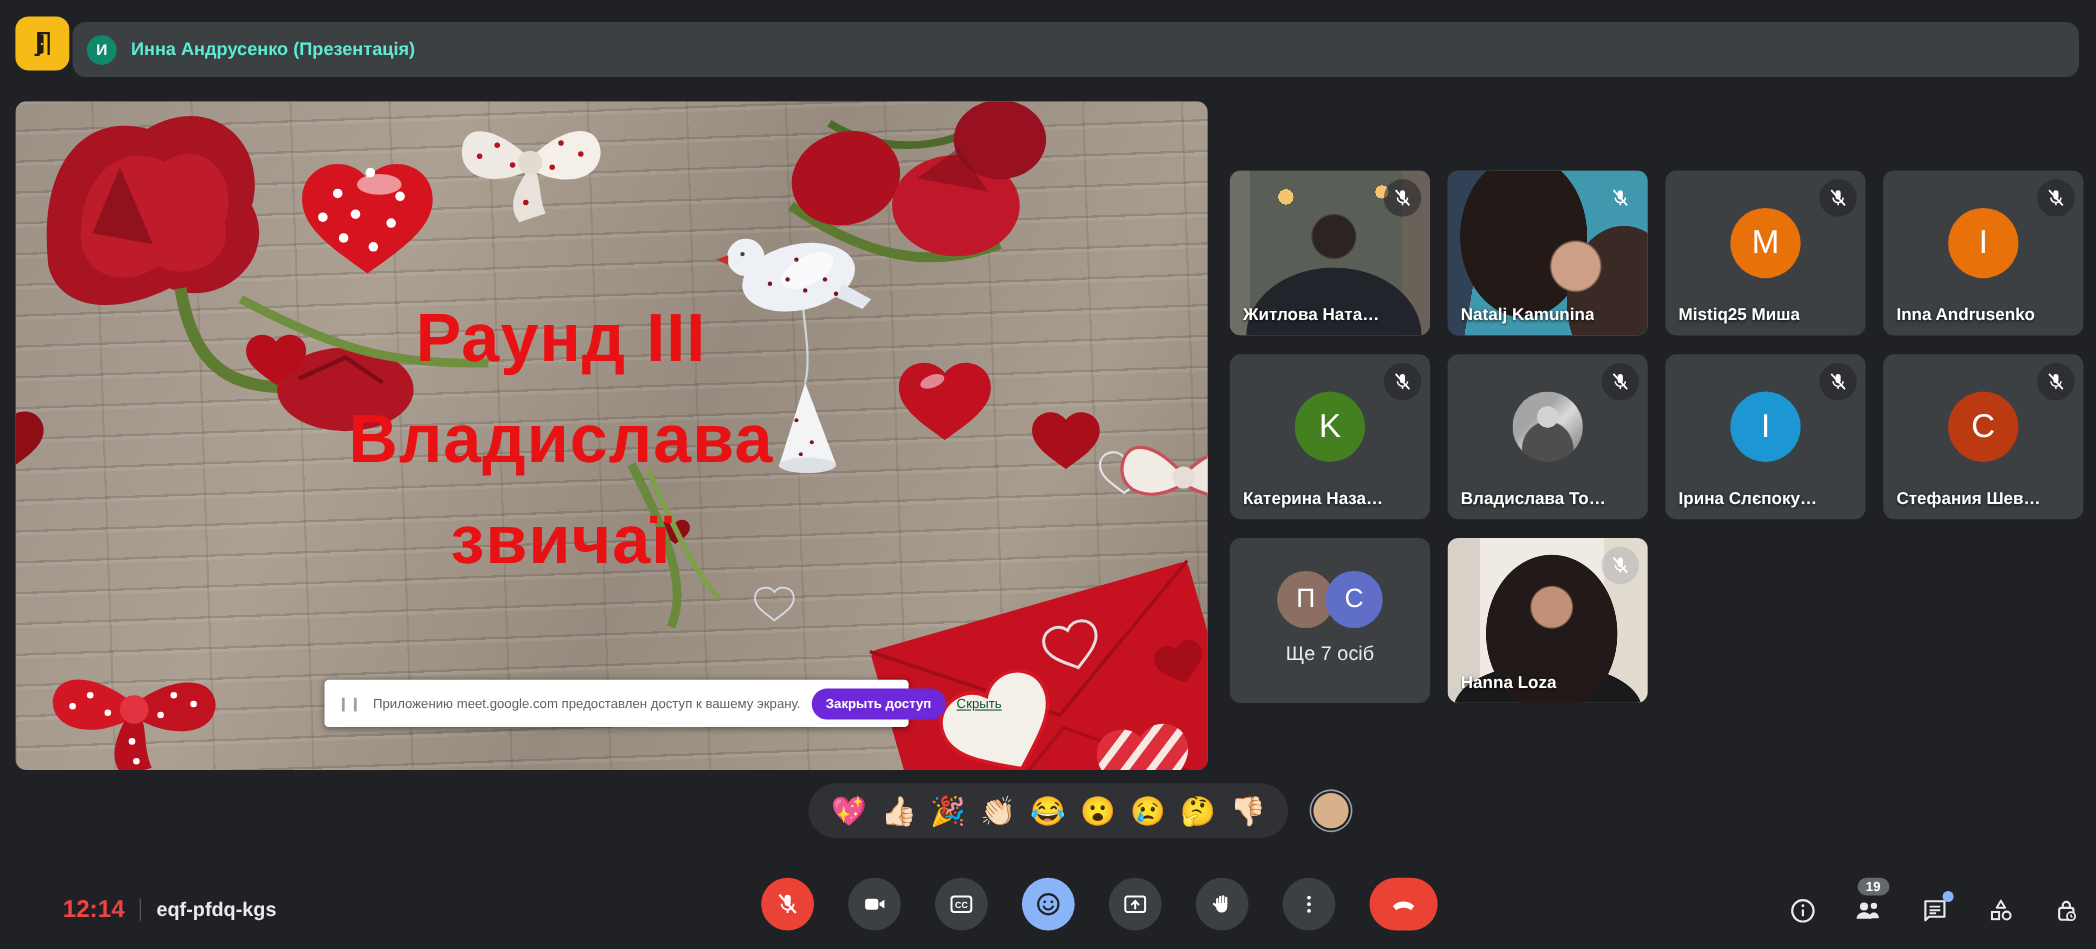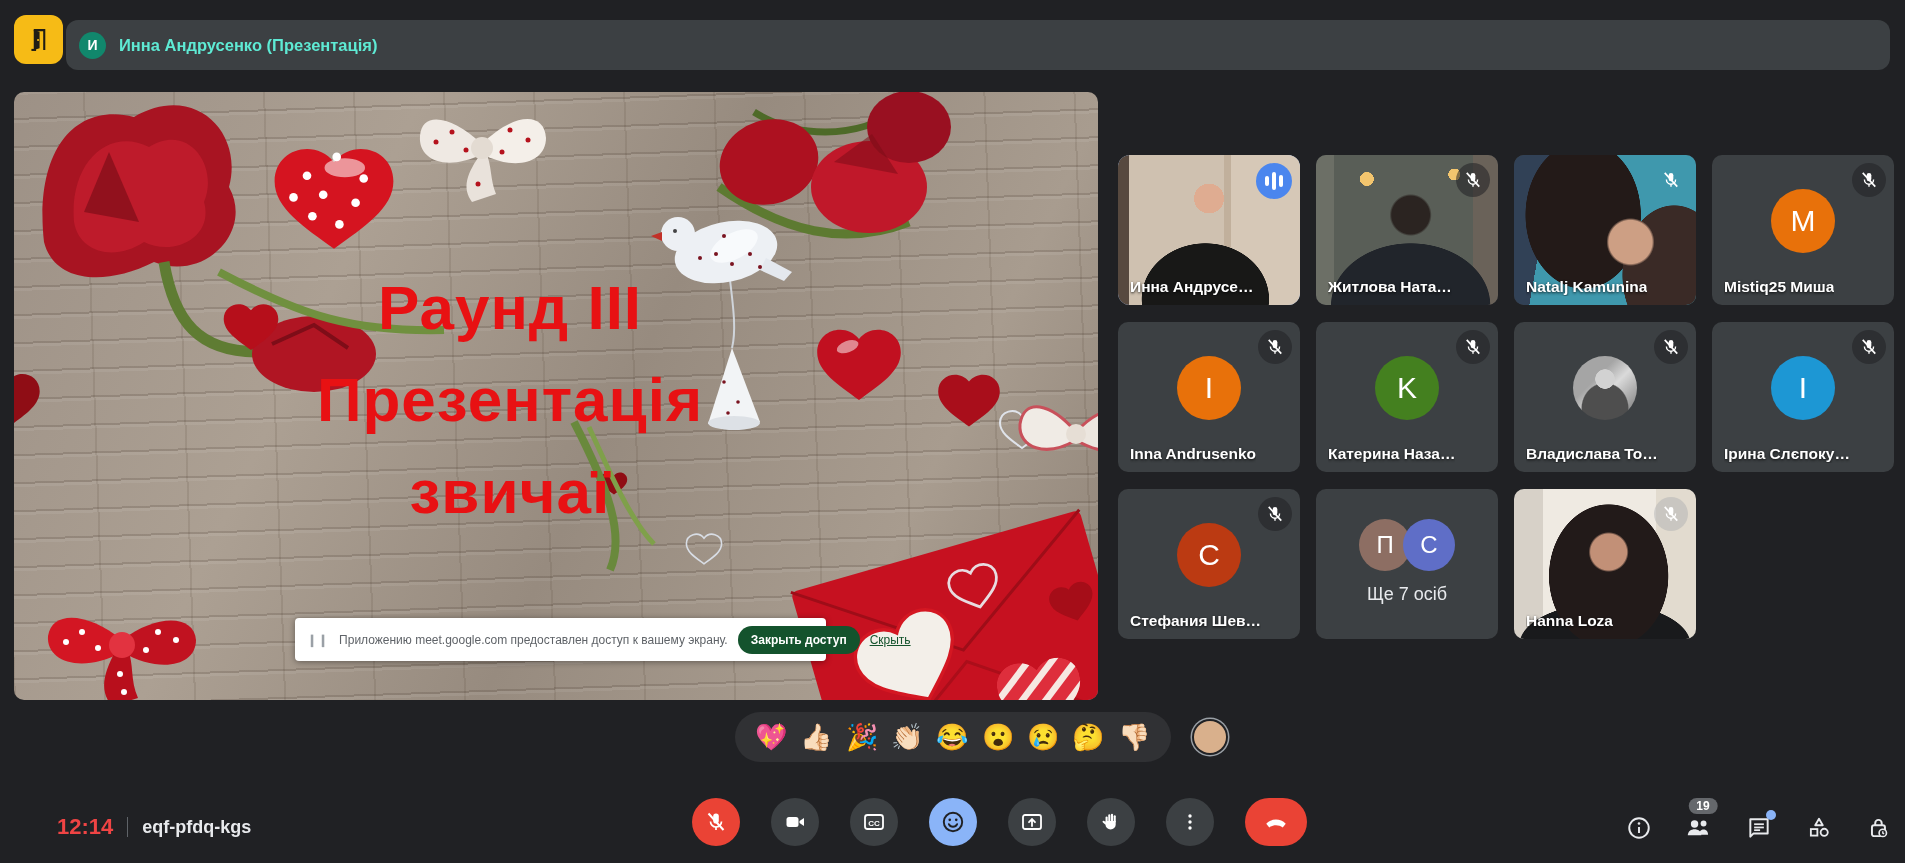--- a/index.html
+++ b/index.html
@@ -18,21 +18,21 @@
       repeating-linear-gradient(178deg, rgba(255,255,255,.07) 0 3px, rgba(0,0,0,0) 3px 26px, rgba(60,45,35,.18) 26px 28px),
       repeating-linear-gradient(88deg, rgba(90,75,60,.16) 0 2px, rgba(0,0,0,0) 2px 90px),
       linear-gradient(115deg, #9d9186 0%, #aca093 30%, #978b7f 55%, #a89c8f 80%, #8f8377 100%);
   }
   .decor { position:absolute; inset:0; }
   .slide-title { position:absolute; left:0; top:170px; width:992px; text-align:center; font-size:62px; font-weight:bold; color:#e81113; line-height:92px; letter-spacing:1px; }
 
   .share-banner { position:absolute; left:281px; top:526px; width:531px; height:43px; background:#fff; border-radius:4px; box-shadow:0 1px 6px rgba(0,0,0,.4); display:flex; align-items:center; gap:10px; padding:0 10px 0 12px; }
   .pause-bars { color:#9aa0a6; font-size:12px; letter-spacing:1px; font-weight:bold; }
   .share-text { font-size:12px; color:#5f6368; white-space:nowrap; }
-  .share-btn { background:#14532d; color:#fff; border:none; border-radius:15px; font-size:12px; font-weight:bold; padding:7px 13px; white-space:nowrap; font-family:"Liberation Sans",sans-serif; }
+  .share-btn { background:#6d28d9; color:#fff; border:none; border-radius:15px; font-size:12px; font-weight:bold; padding:7px 13px; white-space:nowrap; font-family:"Liberation Sans",sans-serif; }
   .share-link { font-size:12px; color:#14532d; text-decoration:underline; white-space:nowrap; }
 
   
   .grid { position:absolute; left:1118px; top:155px; width:776px; display:grid; grid-template-columns:repeat(4,182px); grid-auto-rows:150px; column-gap:16px; row-gap:17px; }
   .tile { position:relative; background:#3c4043; border-radius:10px; overflow:hidden; }
   .tile.active { outline:3px solid #a3c2f7; outline-offset:-3px; border-radius:12px; }
   .vid { position:absolute; inset:0; }
   .v-inna { background:
       radial-gradient(circle 15px at 50% 29%, #dfac91 99%, transparent 100%),
       radial-gradient(ellipse 64px 56px at 48% 96%, #181817 99%, transparent 100%),
@@ -254,43 +254,34 @@
           <circle cx="-2" cy="34" r="3"></circle>
           <circle cx="2" cy="52" r="3"></circle>
         </g>
     </g>
     <path d="M560 330 C592 392 612 442 596 478" stroke="#69893c" stroke-width="8" fill="none"></path>
     <path d="M575 335 C600 390 618 430 640 452" stroke="#7fa04a" stroke-width="5" fill="none"></path>
   </svg>
 
   <div class="slide-title">
     <div>Раунд ІІІ</div>
-    <div>Презентація</div>
+    <div>Владислава</div>
     <div>звичаї</div>
   </div>
 
   <div class="share-banner">
     <span class="pause-bars">❙❙</span>
     <span class="share-text">Приложению meet.google.com предоставлен доступ к вашему экрану.</span>
     <button class="share-btn">Закрыть доступ</button>
     <span class="share-link">Скрыть</span>
   </div>
 </div>
 
 <div class="grid">
 
-  <div class="tile active">
-    <div class="vid v-inna"></div>
-    <div class="ind audio">
-      <span class="bar" style="height:10px"></span>
-        <span class="bar" style="height:18px"></span>
-        <span class="bar" style="height:12px"></span>
-    </div>
-    <div class="pname">Инна Андрусе…</div>
-  </div>
 
   <div class="tile">
     <div class="vid v-zhytlova"></div>
     <div class="ind">
         <svg width="20" height="20" viewBox="0 0 24 24">
           <use href="#micoff"></use>
         </svg>
       </div>
     <div class="pname">Житлова Ната…</div>
   </div>

